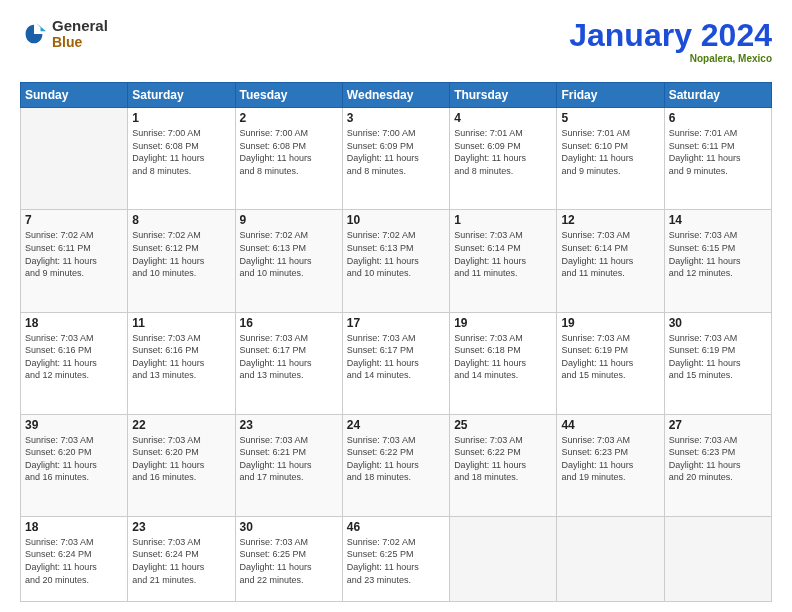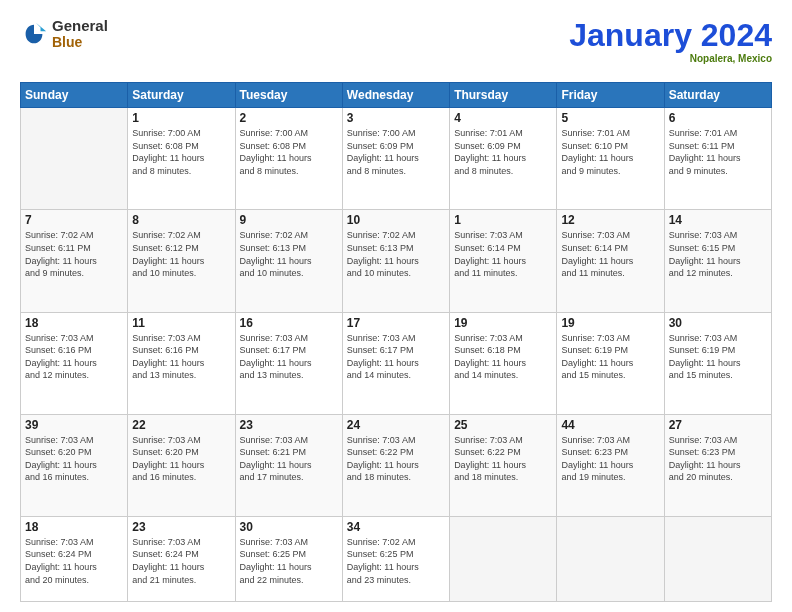--- a/index.html
+++ b/index.html
@@ -356,21 +356,21 @@
 and 21 minutes.</div>
           </td>
           <td>
             <span class="day-number">30</span>
             <div class="day-info" style="white-space: pre-line;">Sunrise: 7:03 AM
 Sunset: 6:25 PM
 Daylight: 11 hours
 and 22 minutes.</div>
           </td>
           <td>
-            <span class="day-number">34</span>
+            <span class="day-number">46</span>
             <div class="day-info" style="white-space: pre-line;">Sunrise: 7:02 AM
 Sunset: 6:25 PM
 Daylight: 11 hours
 and 23 minutes.</div>
           </td>
           <td class="empty-cell"></td>
           <td class="empty-cell"></td>
           <td class="empty-cell"></td>
         </tr>
       </tbody>

